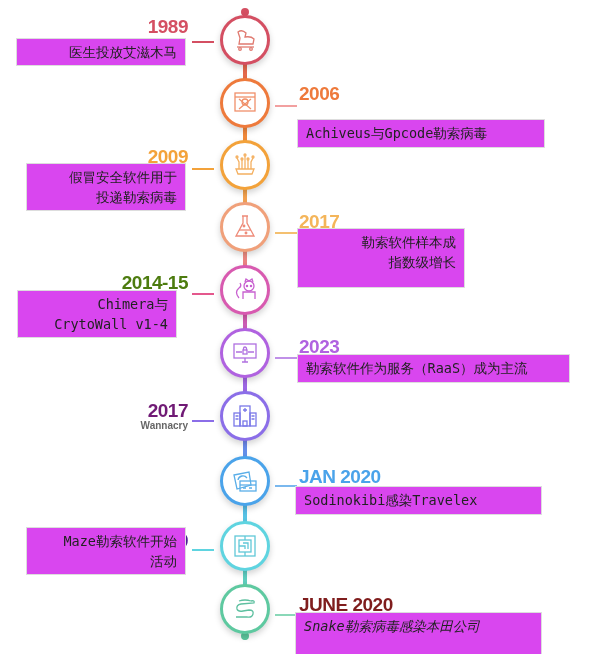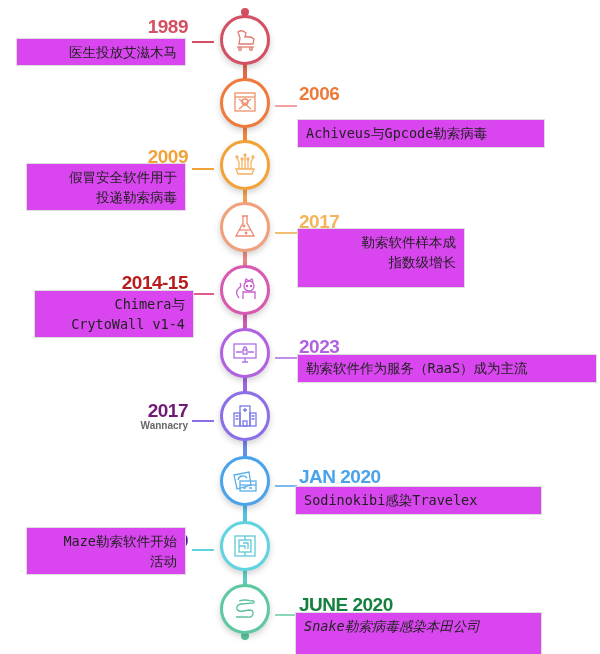--- a/index.html
+++ b/index.html
@@ -81,36 +81,36 @@
   <svg viewBox="0 0 28 28" fill="none" stroke="#c860d0" stroke-width="1.3">
       <circle cx="18" cy="10" r="5"></circle>
       <path d="M14 6 L15 3 L18 5 L21 3 L22 6"></path>
       <path d="M8 22 Q3 16 8 12 Q11 10 9 7"></path>
       <path d="M12 23 V16 H24 V23"></path>
       <circle cx="16" cy="10" r="0.6"></circle>
       <circle cx="20" cy="10" r="0.6"></circle>
     </svg>
 </div>
 <div class="connector" style="left:192px;top:293px;background:#e4588d;"></div>
-<div class="year left" style="right:412px;top:272px;color:#b91c1c;">2014-15</div>
-<div class="box left" style="left:34px;top:290px;width:160px;height:48px;white-space:pre-line;">Chimera与
+<div class="year left" style="right:412px;top:272px;color:#4d7c0f;">2014-15</div>
+<div class="box left" style="left:17px;top:290px;width:160px;height:48px;white-space:pre-line;">Chimera与
 CrytoWall v1-4</div>
 
 <div class="node" style="left:220px;top:328px;border-color:#b062e0;">
   <svg viewBox="0 0 28 28" fill="none" stroke="#b070e0" stroke-width="1.3">
       <rect x="3" y="5" width="22" height="14"></rect>
       <path d="M11 23 H17 M14 19 V23"></path>
       <rect x="12" y="11" width="4" height="4"></rect>
       <path d="M12.5 11 V9.5 A1.5 1.5 0 0 1 15.5 9.5 V11"></path>
       <path d="M5 13 H11 M17 13 H23"></path>
     </svg>
 </div>
 <div class="connector" style="left:275px;top:357px;background:#c090e8;"></div>
 <div class="year" style="left:299px;top:336px;color:#b062e0;">2023</div>
-<div class="box right" style="left:297px;top:354px;width:300px;height:29px;">勒索软件作为服务（RaaS）成为主流</div>
+<div class="box right" style="left:297px;top:354px;width:273px;height:29px;">勒索软件作为服务（RaaS）成为主流</div>
 
 <div class="node" style="left:220px;top:391px;border-color:#8b6ee8;">
   <svg viewBox="0 0 28 28" fill="none" stroke="#7a78e8" stroke-width="1.3">
       <rect x="9" y="4" width="10" height="20"></rect>
       <rect x="3" y="11" width="6" height="13"></rect>
       <rect x="19" y="11" width="6" height="13"></rect>
       <path d="M14 6 V10 M12 8 H16"></path>
       <rect x="12" y="19" width="4" height="5"></rect>
       <path d="M4.5 14 H7.5 M4.5 17 H7.5 M20.5 14 H23.5 M20.5 17 H23.5"></path>
     </svg>
@@ -144,14 +144,14 @@
 <div class="box left" style="left:26px;top:527px;width:160px;height:48px;white-space:pre-line;">Maze勒索软件开始
 活动</div>
 
 <div class="node" style="left:220px;top:584px;border-color:#5ec9a0;">
   <svg viewBox="0 0 28 28" fill="none" stroke="#5ec0a0" stroke-width="1.3">
       <path d="M20 6 Q24 5 23 8 L10 9 Q5 10 6 14 Q7 17 12 16 L18 15 Q23 15 22 19 Q21 23 16 22 L5 22"></path>
       <path d="M8 6 Q14 4 20 6"></path>
     </svg>
 </div>
 <div class="connector" style="left:275px;top:614px;background:#8ad8b8;"></div>
-<div class="year" style="left:299px;top:594px;color:#15803d;">JUNE 2020</div>
+<div class="year" style="left:299px;top:594px;color:#7f1d1d;">JUNE 2020</div>
 <div class="box right" style="left:295px;top:612px;width:247px;height:46px;font-style:italic;">Snake勒索病毒感染本田公司</div>
 
 </body></html>

